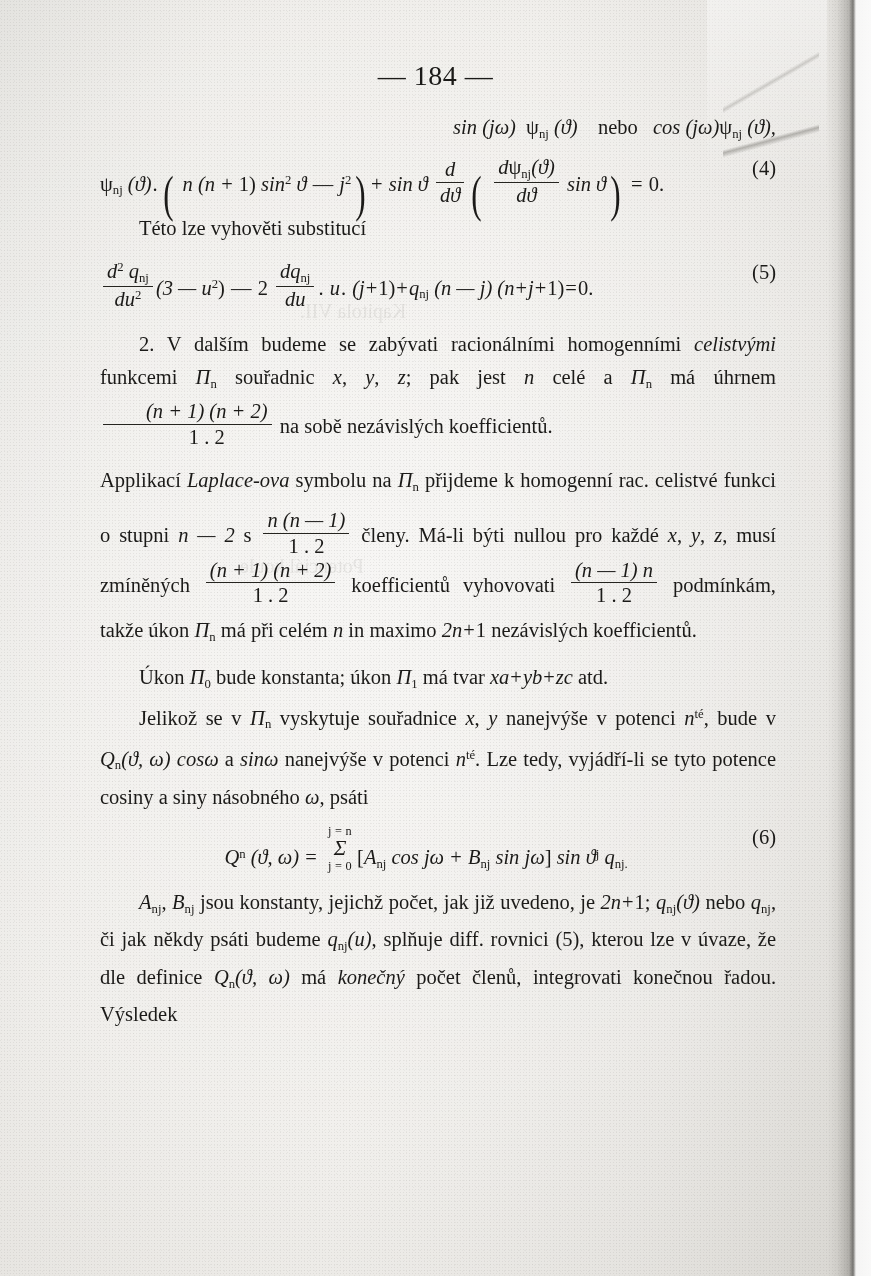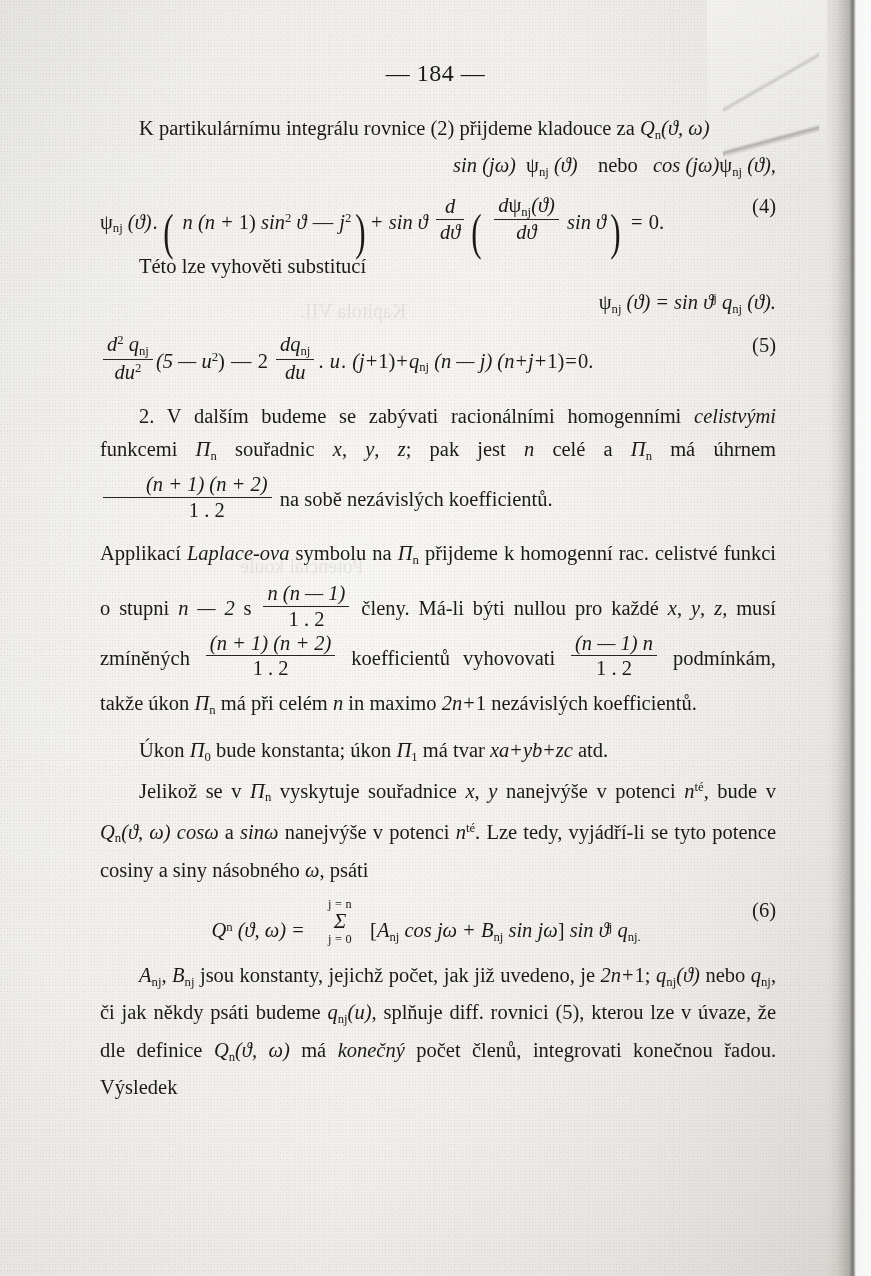--- a/index.html
+++ b/index.html
@@ -76,21 +76,21 @@
   #content {
     position: relative;
     z-index: 3;
     padding: 0;
   }
 
   .folio {
     position: absolute;
     top: 60px; left: 0; right: 0;
     text-align: center;
-    font-size: 24px;
+    font-size: 28px;
     letter-spacing: .5px;
   }
 
   .body-col {
     position: absolute;
     left: 100px;
     top: 113px;
     width: 676px;
     font-size: 20.5px;
     line-height: 31px;
@@ -143,21 +143,21 @@
     transform: scaleX(.62);
     margin: 0 1px;
   }
 
   
   .sum {
     display: inline-block;
     text-align: center;
     vertical-align: -0.30em;
     line-height: 1.05;
-    margin: 0 18px;
+    margin: 0 5px;
     font-style: normal;
   }
   .sum .lim { display: block; font-size: .60em; letter-spacing: .3px; }
   .sum .sig { display: block; font-style: italic; font-size: 1.04em; }
 
   .op { font-style: normal; padding: 0 1px; }
   .sp { display: inline-block; width: 5px; }
 
   
   .bleed {
@@ -181,21 +181,20 @@
 
   <div class="bleed" style="left:300px; top:300px;">Kapitola VII.</div>
   <div class="bleed" style="left:240px; top:555px;">Potenciál koule</div>
 
   <div id="content">
 
     <div class="folio">— 184 —</div>
 
     <div class="body-col">
 
-      <p class="indent"><span>K partikulárnímu integrálu rovnice (2) přijdeme kladouce za </span><span class="it">Q</span><sub>n</sub><span class="it">(ϑ, ω)</span></p>
 
       <div class="eq" style="margin-top:2px;">
         <span class="it">sin</span>
         <span class="it">(jω)</span>
         <span class="sp"></span><span>ψ</span><sub>nj</sub>
         <span class="it">(ϑ)</span>
         <span class="sp"></span><span class="sp"></span>
         <span>nebo</span>
         <span class="sp"></span>
         <span class="it">cos</span>
@@ -227,37 +226,28 @@
           <span class="den it">dϑ</span>
         </span>
         <span class="it">sin</span>
         <span class="it">ϑ</span><span class="big-paren">)</span>
         <span class="op">=</span>
         <span>0.</span>
       </div>
 
       <p class="indent" style="margin-top:6px;">Této lze vyhověti substitucí</p>
 
-      <div class="eq" style="margin-top:8px;">
-        <span>ψ</span><sub>nj</sub>
-        <span class="it">(ϑ)</span>
-        <span class="op">=</span>
-        <span class="it">sin</span>
-        <span class="it">ϑ</span><sup>j</sup>
-        <span class="it">q</span><sub>nj</sub>
-        <span class="it">(ϑ).</span>
-      </div>
 
 
       <div class="eq-wide" style="margin-top:16px;">
         <span class="eqno">(5)</span>
         <span class="frac">
           <span class="num"><span class="it">d</span><sup>2</sup> <span class="it">q</span><sub>nj</sub></span>
           <span class="den"><span class="it">du</span><sup>2</sup></span>
-        </span><span class="it">(5 — u</span><sup>2</sup><span>)</span>
+        </span><span class="it">(3 — u</span><sup>2</sup><span>)</span>
         <span class="op">—</span>
         <span>2</span>
         <span class="frac">
           <span class="num"><span class="it">d</span><span class="it">q</span><sub>nj</sub></span>
           <span class="den it">du</span>
         </span><span class="op">.</span>
         <span class="it">u</span><span class="op">.</span>
         <span class="it">(j</span><span class="op">+</span><span>1)</span><span class="op">+</span><span class="it">q</span><sub>nj</sub>
         <span class="it">(n — j)</span>
         <span class="it">(n</span><span class="op">+</span><span class="it">j</span><span class="op">+</span><span>1)</span><span class="op">=</span><span>0.</span>

